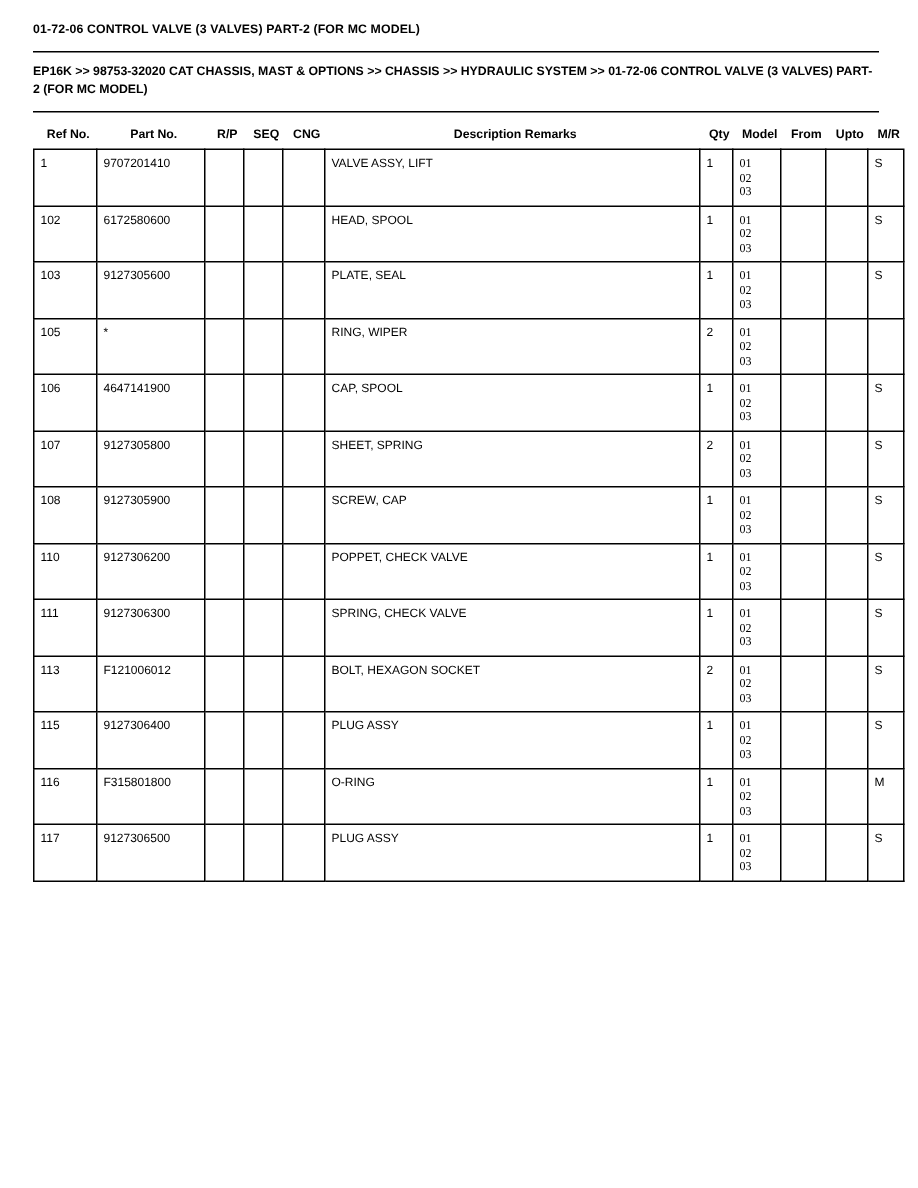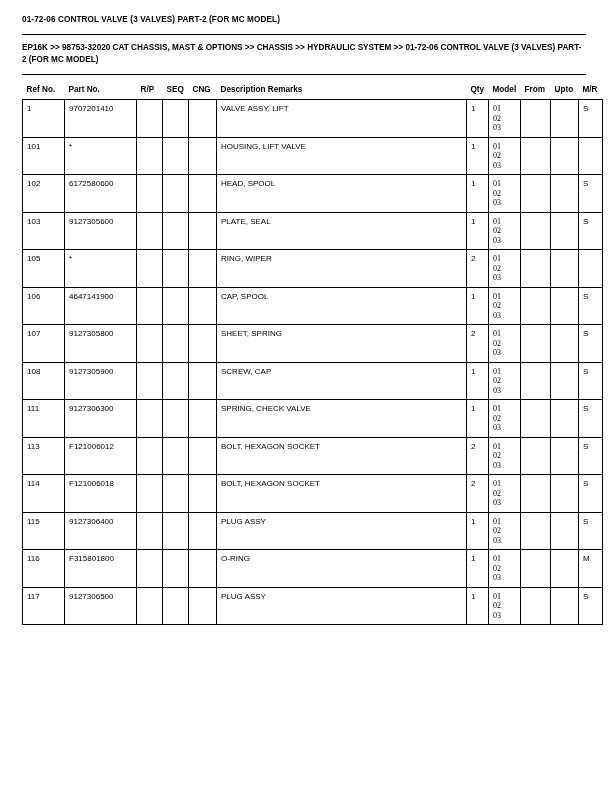--- a/index.html
+++ b/index.html
@@ -52,21 +52,21 @@
   }
   table.parts {
     border-collapse: collapse;
     width: 564px;
     table-layout: fixed;
     font-size: 8px;
   }
   table.parts thead th {
     font-size: 8.2px;
     font-weight: bold;
-    text-align: left;
+    text-align: center;
     padding: 0 0 5px 4px;
     border: 0;
     vertical-align: bottom;
     white-space: nowrap;
   }
   table.parts thead tr.head-rule th {
     padding: 0;
     height: 0;
     border-bottom: 1px solid #000;
   }
@@ -148,37 +148,20 @@
           <td class="model-cell">
             <div>01</div>
             <div>02</div>
             <div>03</div>
           </td>
           <td></td>
           <td></td>
           <td>S</td>
         </tr>
         <tr>
-          <td>101</td>
-          <td>*</td>
-          <td></td>
-          <td></td>
-          <td></td>
-          <td>HOUSING, LIFT VALVE</td>
-          <td>1</td>
-          <td class="model-cell">
-            <div>01</div>
-            <div>02</div>
-            <div>03</div>
-          </td>
-          <td></td>
-          <td></td>
-          <td></td>
-        </tr>
-        <tr>
           <td>102</td>
           <td>6172580600</td>
           <td></td>
           <td></td>
           <td></td>
           <td>HEAD, SPOOL</td>
           <td>1</td>
           <td class="model-cell">
             <div>01</div>
             <div>02</div>
@@ -267,20 +250,37 @@
           <td class="model-cell">
             <div>01</div>
             <div>02</div>
             <div>03</div>
           </td>
           <td></td>
           <td></td>
           <td>S</td>
         </tr>
         <tr>
+          <td>110</td>
+          <td>9127306200</td>
+          <td></td>
+          <td></td>
+          <td></td>
+          <td>POPPET, CHECK VALVE</td>
+          <td>1</td>
+          <td class="model-cell">
+            <div>01</div>
+            <div>02</div>
+            <div>03</div>
+          </td>
+          <td></td>
+          <td></td>
+          <td>S</td>
+        </tr>
+        <tr>
           <td>111</td>
           <td>9127306300</td>
           <td></td>
           <td></td>
           <td></td>
           <td>SPRING, CHECK VALVE</td>
           <td>1</td>
           <td class="model-cell">
             <div>01</div>
             <div>02</div>
@@ -301,37 +301,20 @@
           <td class="model-cell">
             <div>01</div>
             <div>02</div>
             <div>03</div>
           </td>
           <td></td>
           <td></td>
           <td>S</td>
         </tr>
         <tr>
-          <td>114</td>
-          <td>F121006018</td>
-          <td></td>
-          <td></td>
-          <td></td>
-          <td>BOLT, HEXAGON SOCKET</td>
-          <td>2</td>
-          <td class="model-cell">
-            <div>01</div>
-            <div>02</div>
-            <div>03</div>
-          </td>
-          <td></td>
-          <td></td>
-          <td>S</td>
-        </tr>
-        <tr>
           <td>115</td>
           <td>9127306400</td>
           <td></td>
           <td></td>
           <td></td>
           <td>PLUG ASSY</td>
           <td>1</td>
           <td class="model-cell">
             <div>01</div>
             <div>02</div>

